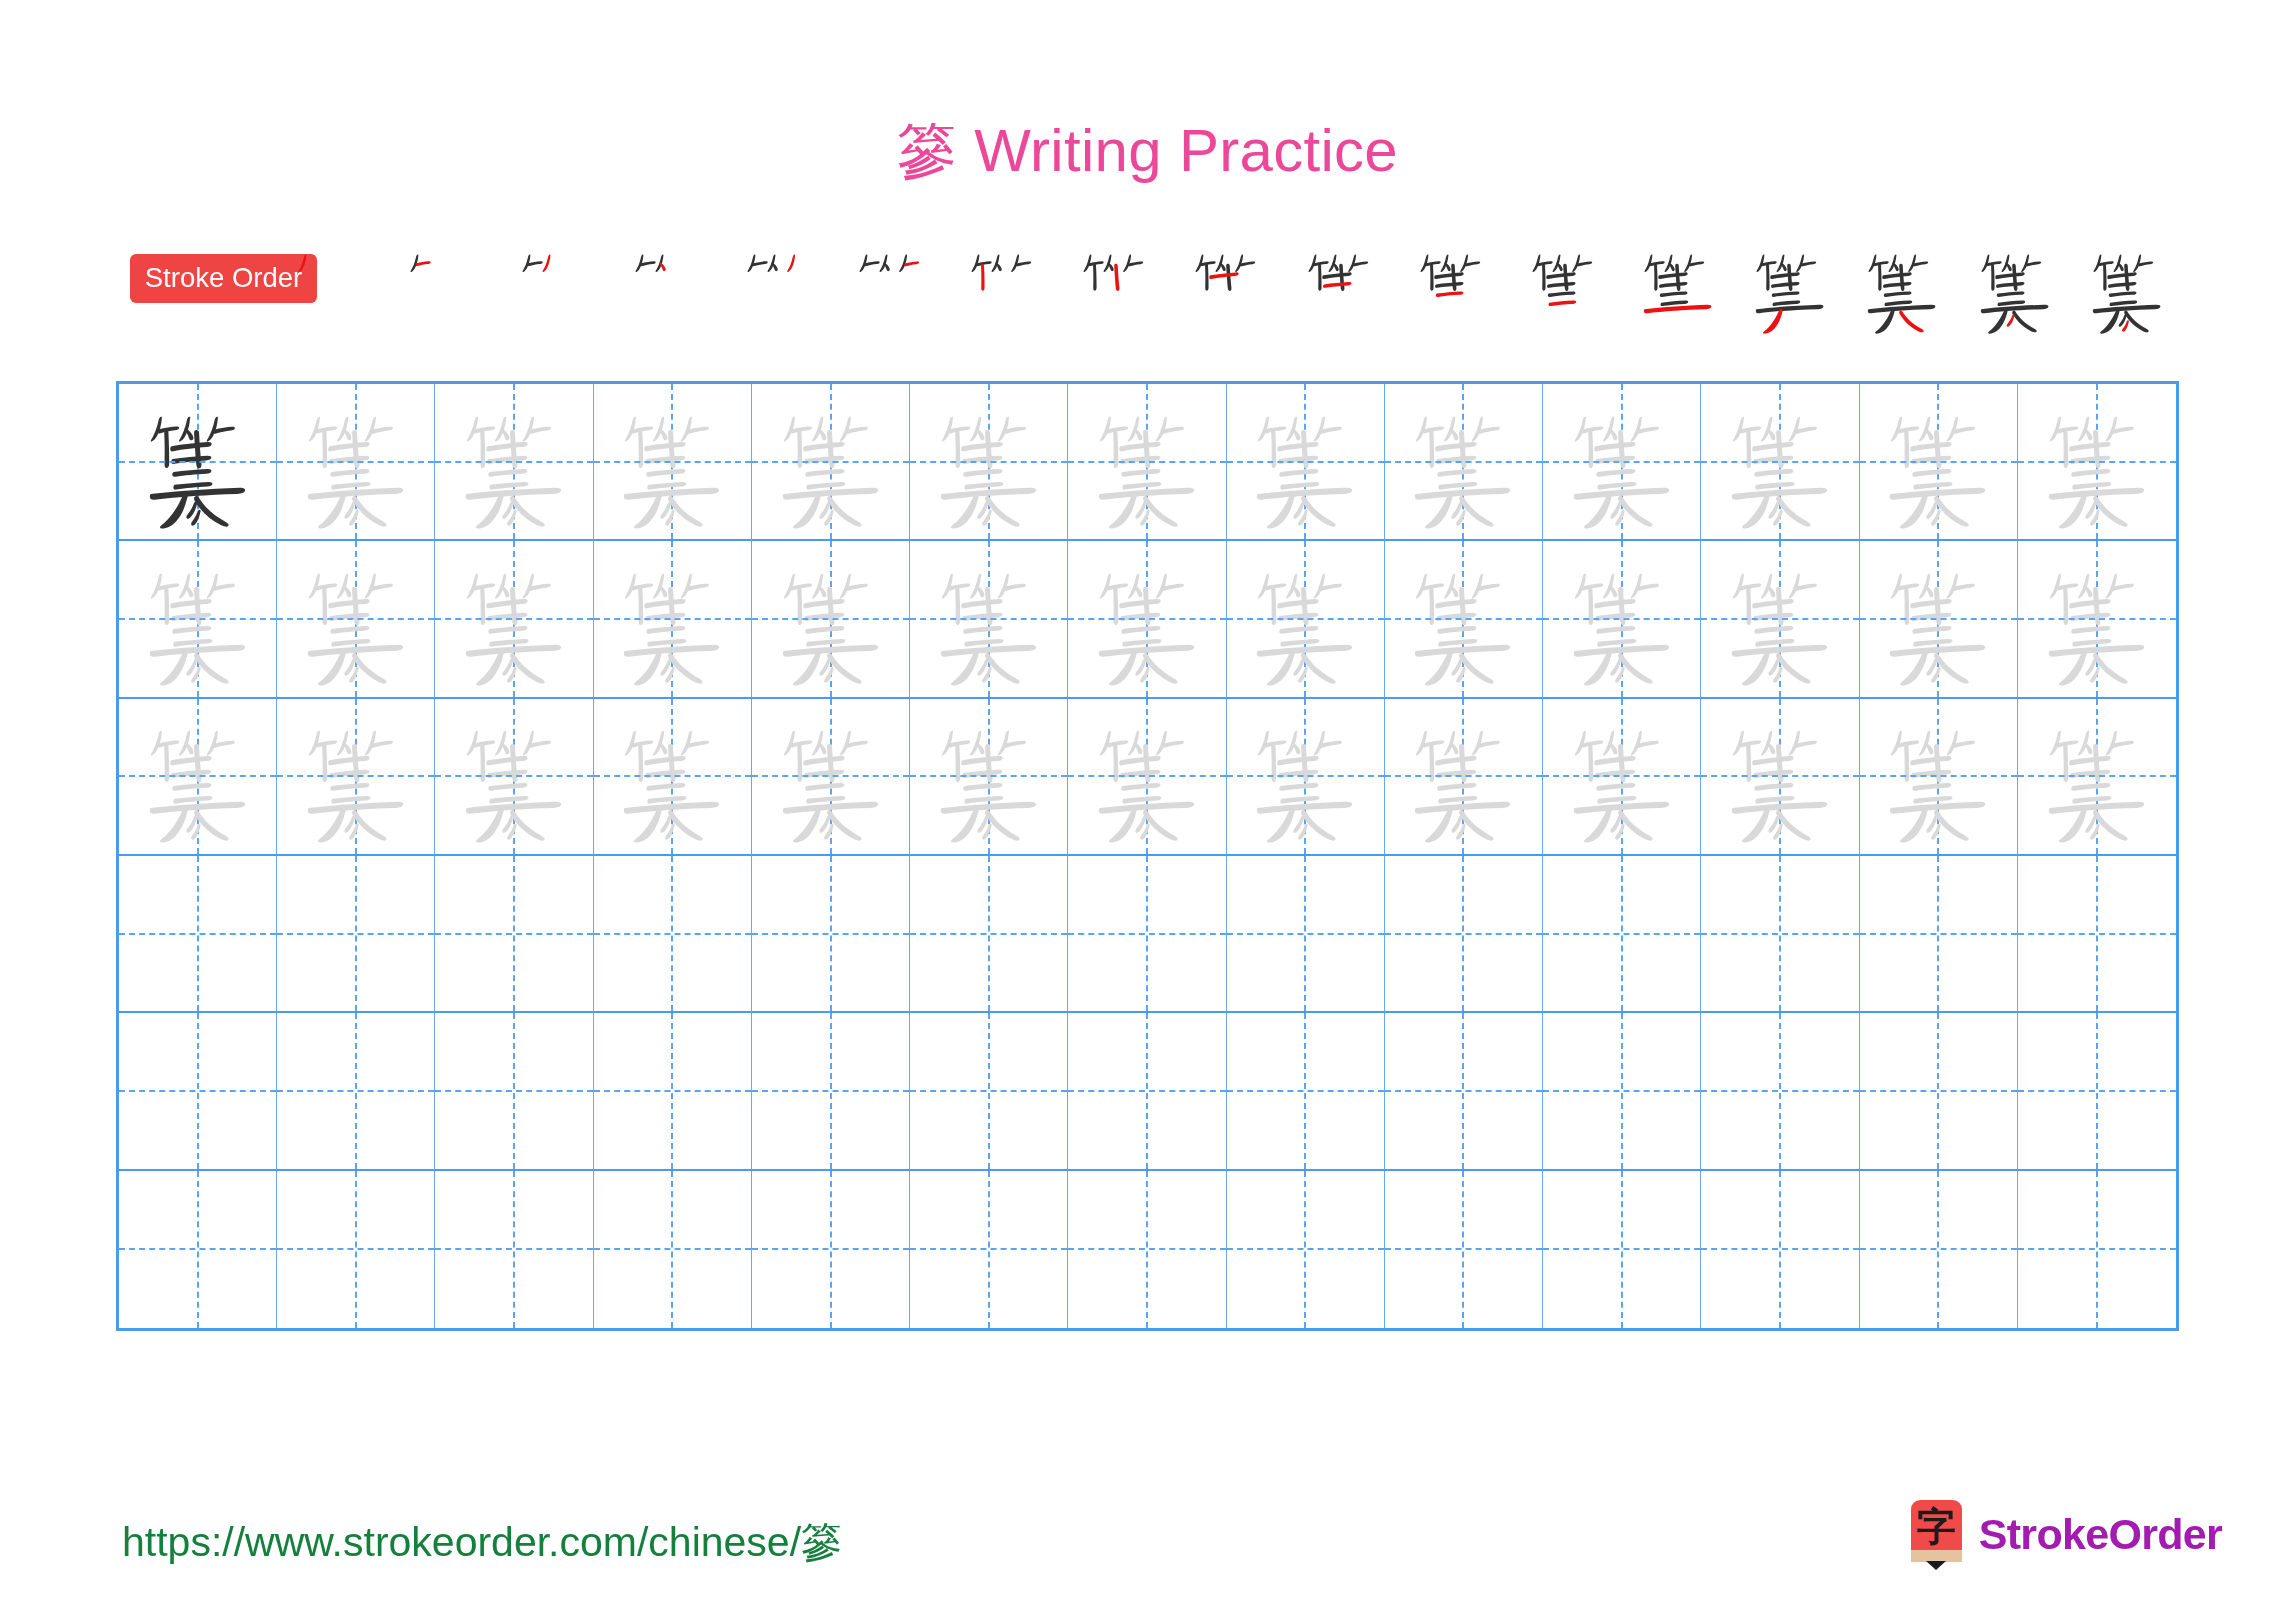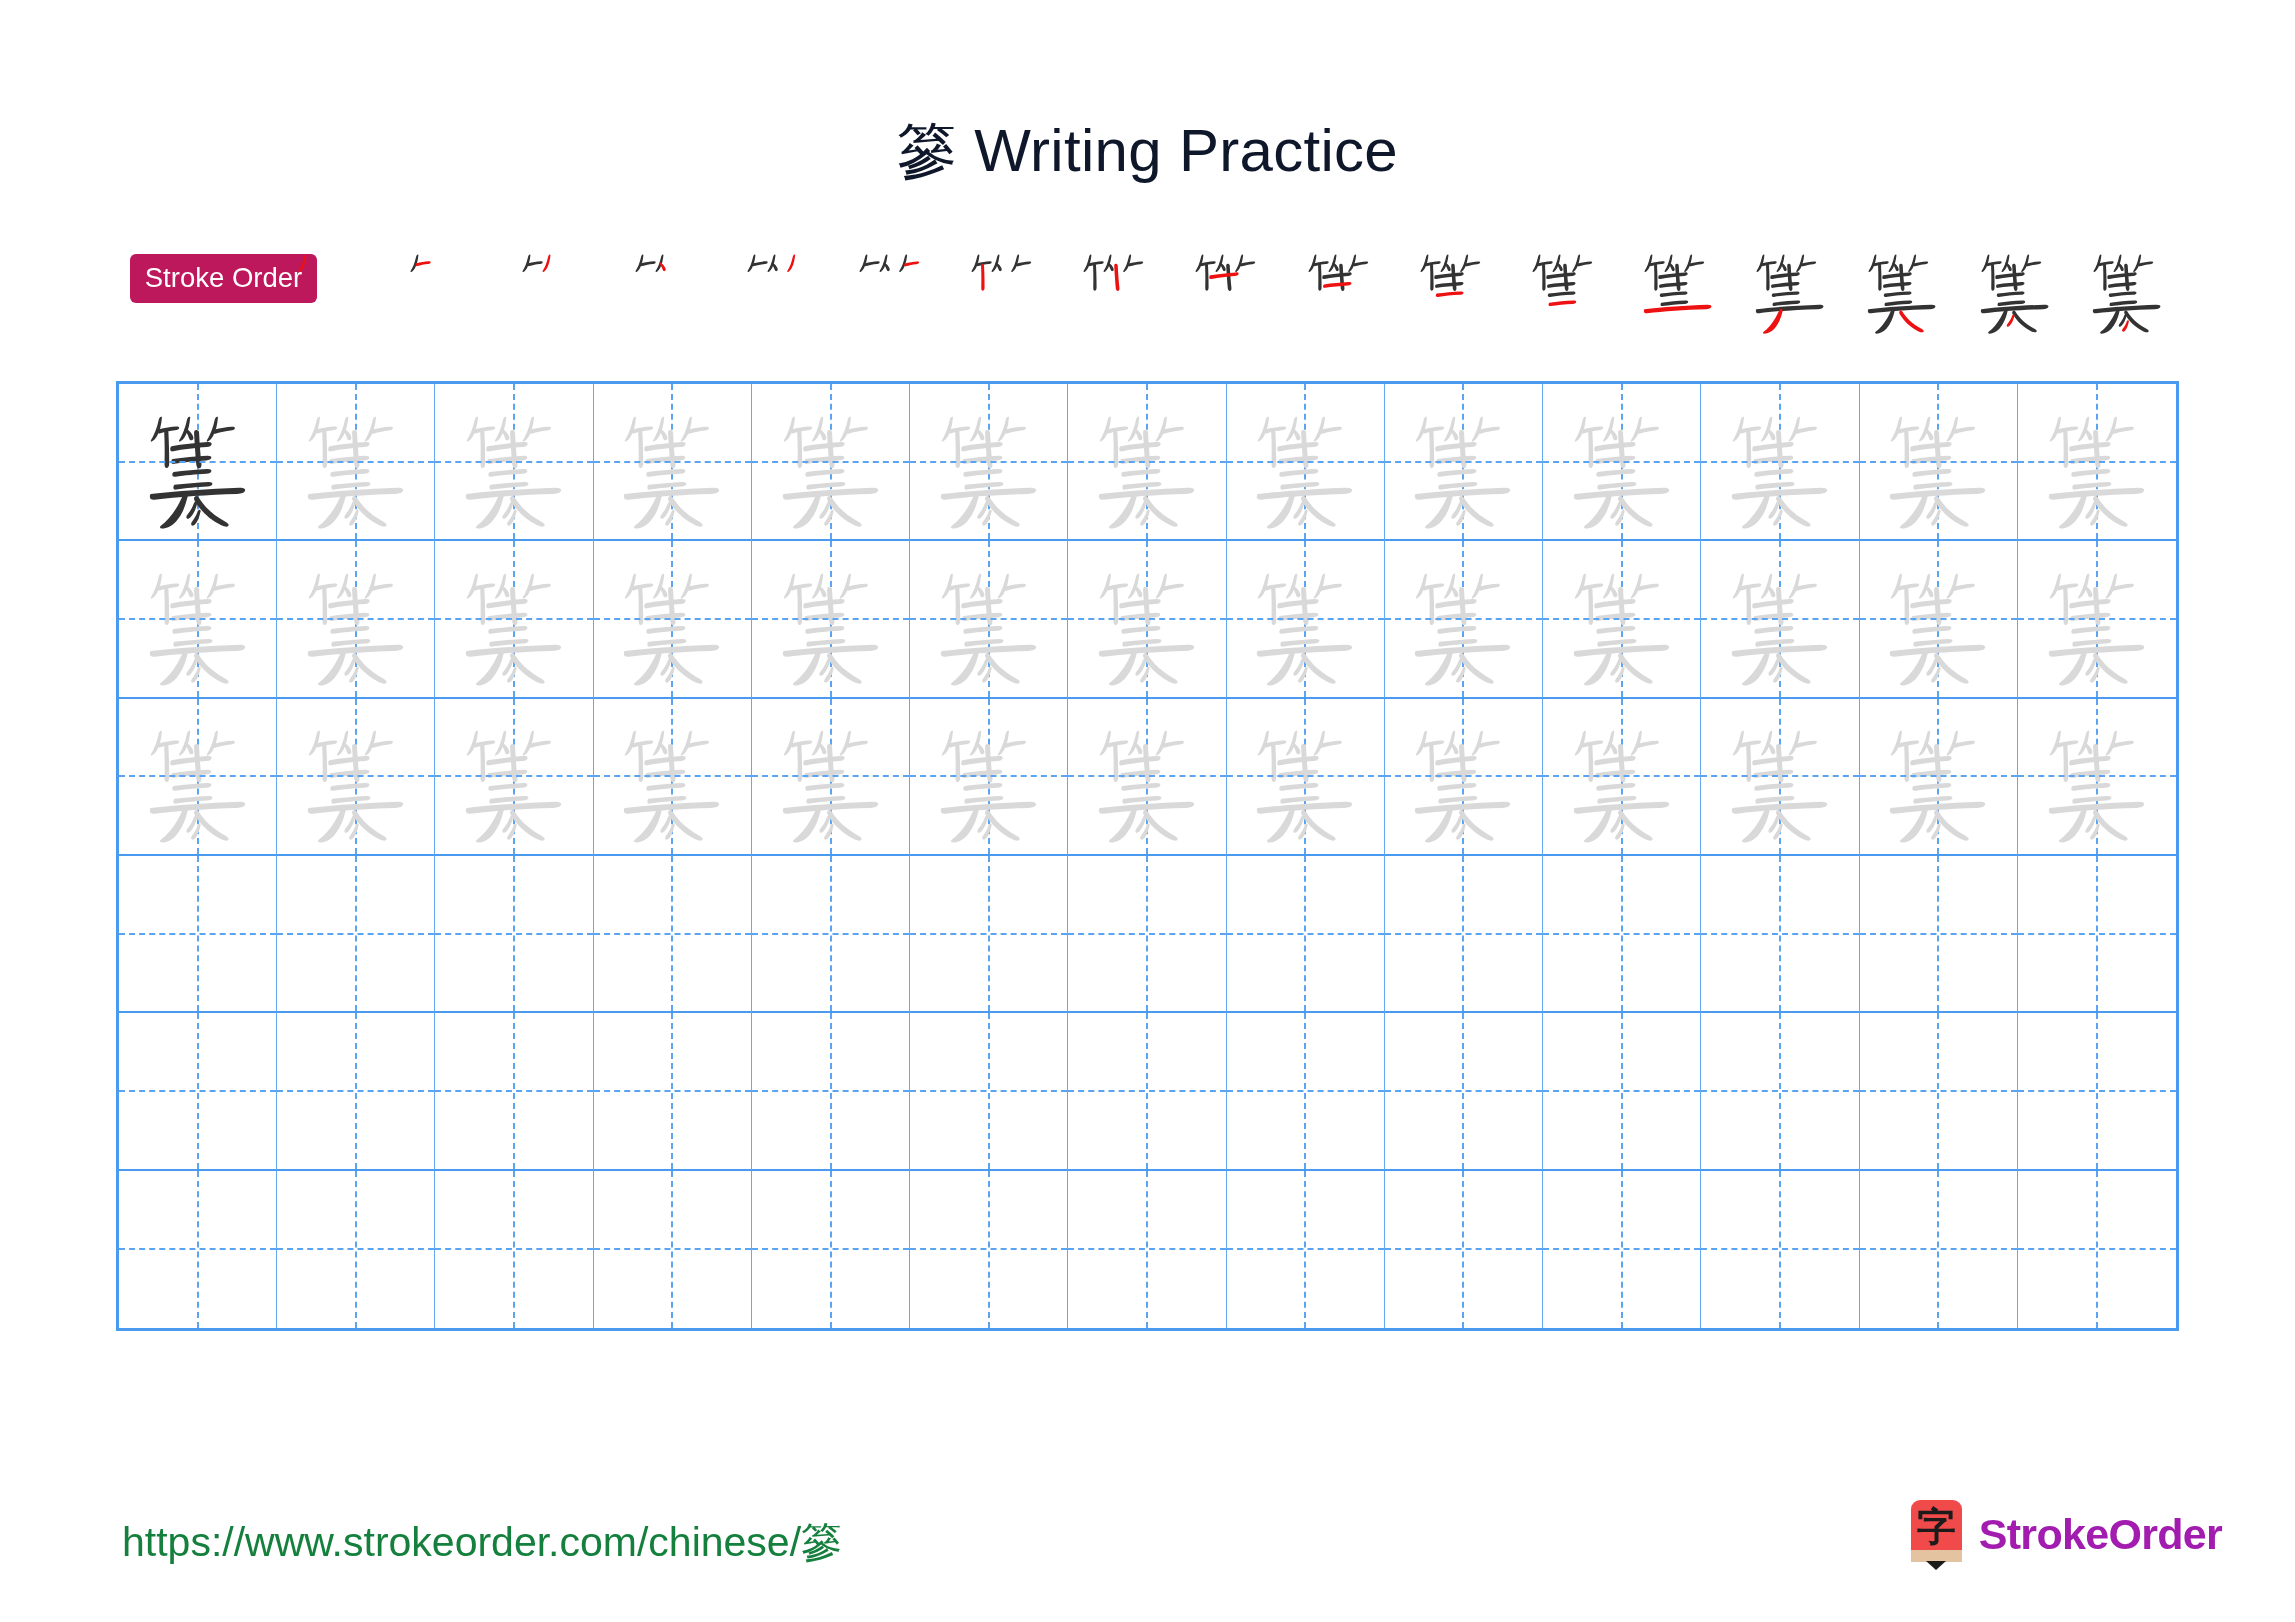--- a/index.html
+++ b/index.html
@@ -9,37 +9,37 @@
     font-family:"Liberation Sans", sans-serif;
     position:relative;
     overflow:hidden;
   }
 
   
   #title{
     position:absolute;
     left:0;top:111px;width:2295px;
     text-align:center;
-    color:#0f172a;
+    color:#ec4899;
     font-size:60px;
     font-weight:400;
     letter-spacing:0.3px;
     white-space:nowrap;
   }
   #title .han{font-size:60px;}
 
   
   #stroke-row{
     position:absolute;
     left:116px;top:247px;
     width:2068px;height:92px;
   }
   #stroke-badge{
     position:absolute;left:14.4px;top:6.5px;
-    background:#be185d;color:#ffffff;
+    background:#ef4444;color:#ffffff;
     font-size:27.5px;line-height:1;
     padding:10.5px 14.4px 11.8px 14.4px;
     border-radius:5.9px;
     white-space:nowrap;
   }
   #stroke-steps{
     position:absolute;
     left:160px;top:-7.9px;
     width:1907px;height:98px;
     display:flex;

